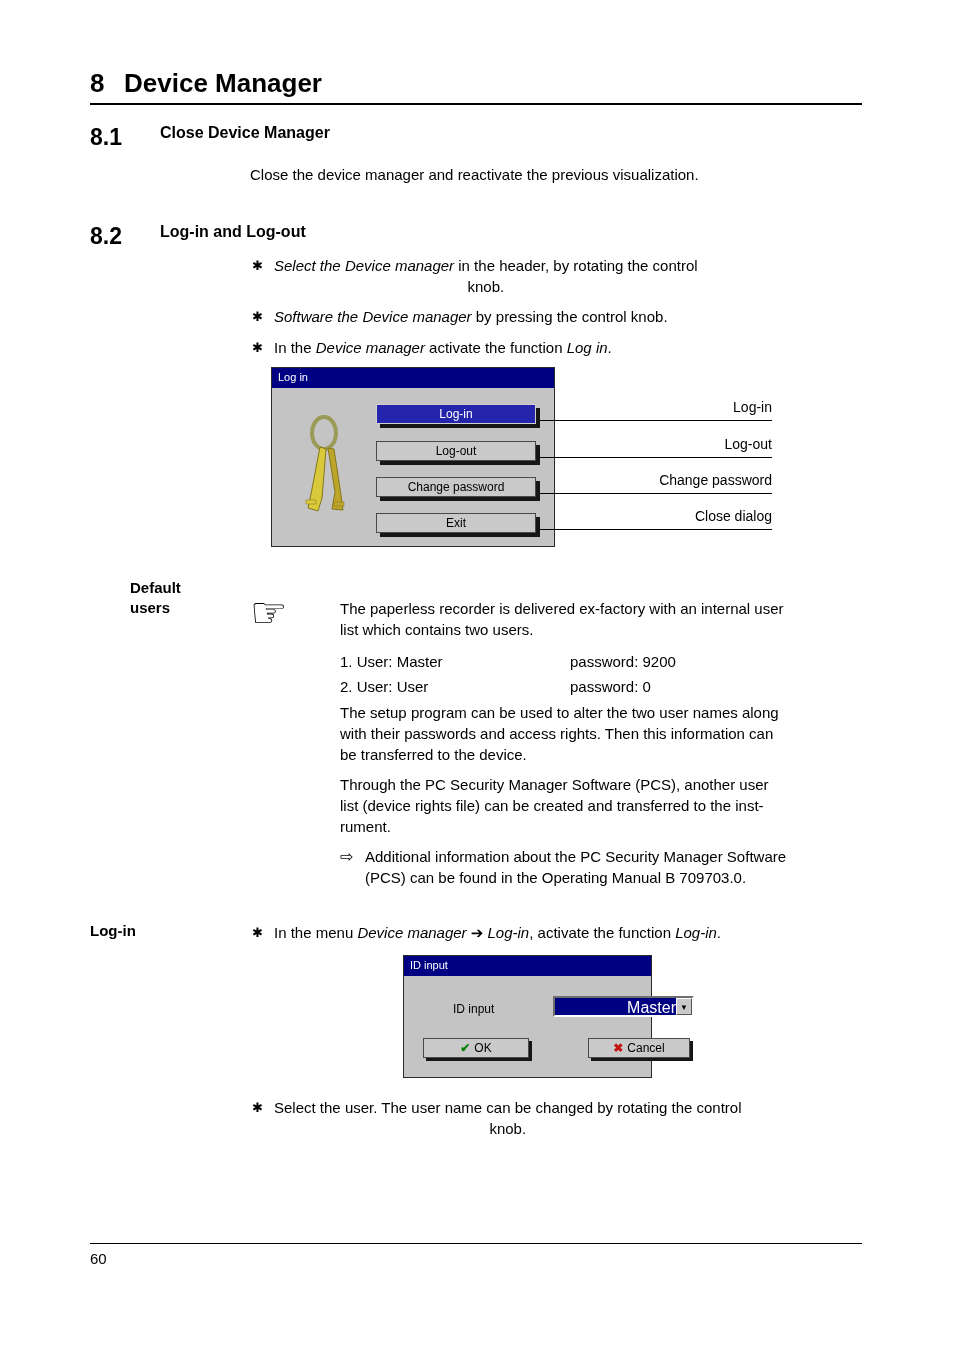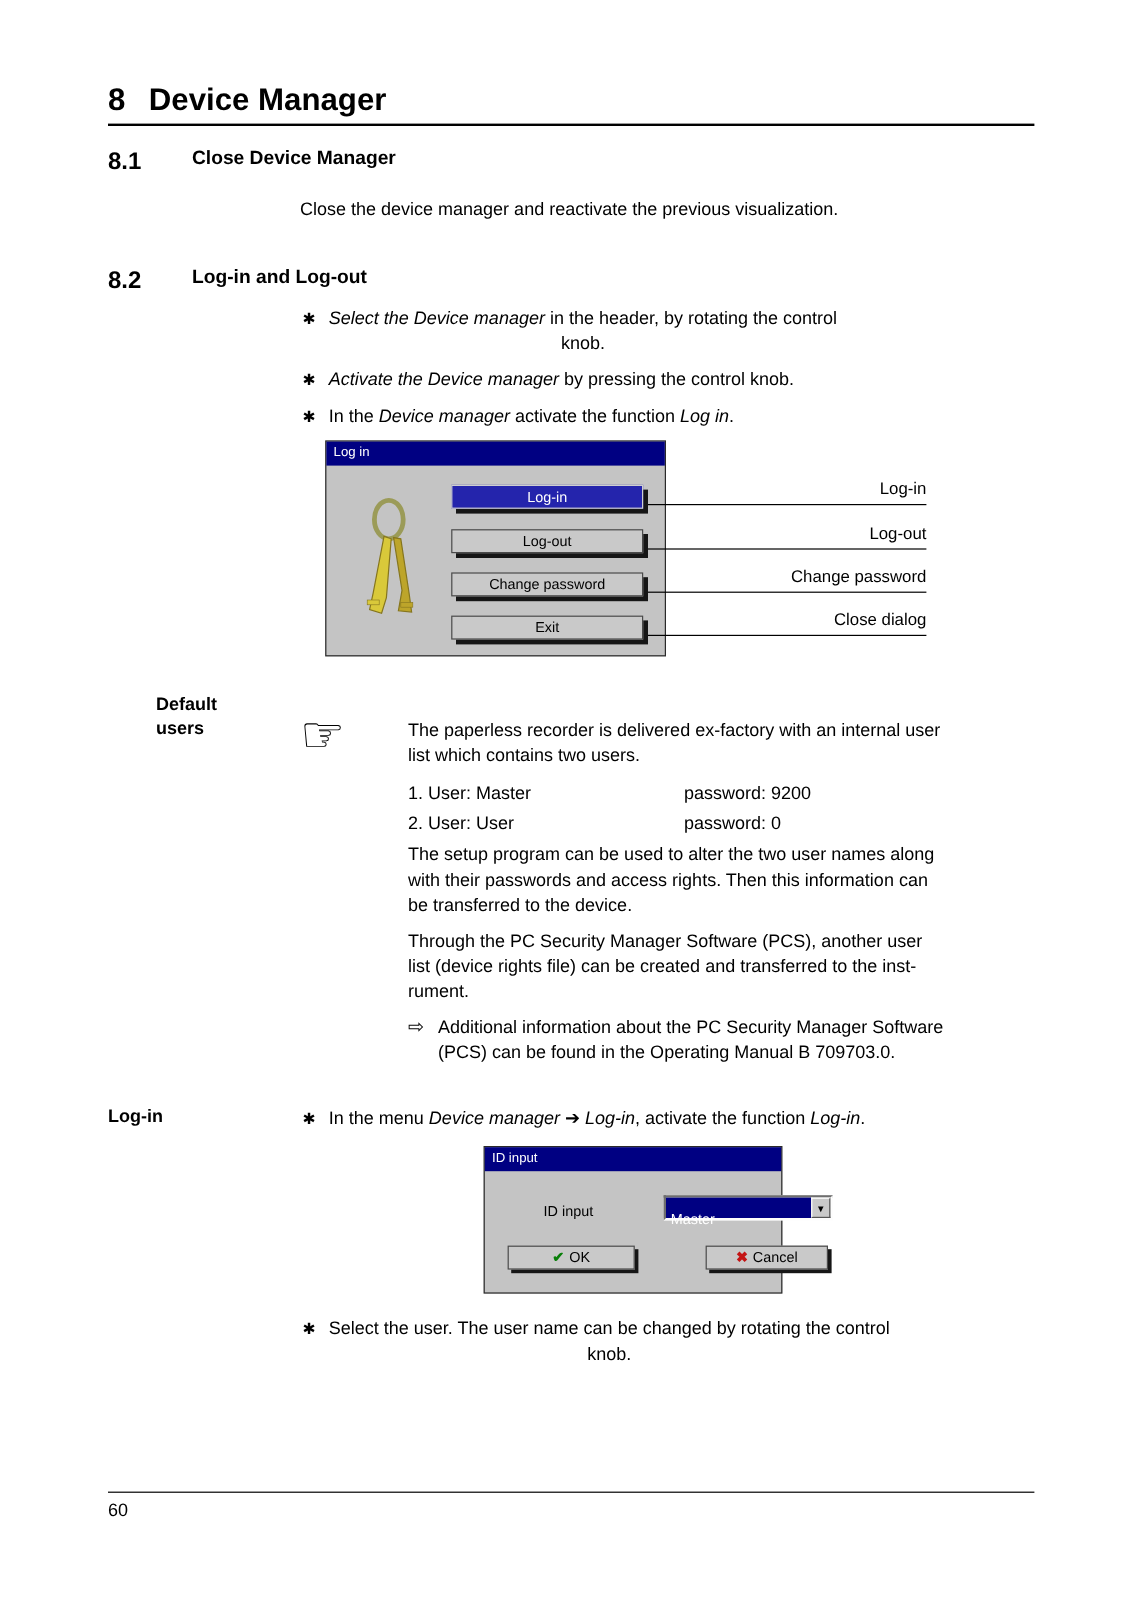--- a/index.html
+++ b/index.html
@@ -8,21 +8,21 @@
   .page { position:relative; width:954px; height:1350px; background:#fff; overflow:hidden; }
   .abs { position:absolute; }
   .pre { white-space:pre-line; }
   .it { font-style:italic; }
 
   
   .chapter-num   { left:90px;  top:68px; font-size:26px; font-weight:bold; }
   .chapter-name  { left:124px; top:68px; font-size:26px; font-weight:bold; }
   .chapter-rule  { left:90px;  top:103px; width:772px; border-top:2px solid #000; }
 
-  .sec-num  { font-size:20px; font-weight:bold; left:90px; }
+  .sec-num  { font-size:23px; font-weight:bold; left:90px; }
   .sec-title{ font-size:16px; font-weight:bold; left:160px; }
   .s81-pos  { top:124px; }
   .s82-pos  { top:223px; }
 
   .body-text { font-size:15px; line-height:21px; }
   .s81-body  { left:250px; top:164px; }
 
   
   .bullet { left:252px; display:flex; align-items:flex-start; }
   .bm { width:22px; font-size:13px; line-height:21px; flex:0 0 22px; }
@@ -61,21 +61,21 @@
   .note-arrow { width:25px; flex:0 0 25px; font-size:16px; line-height:21px; }
 
   .login-heading { left:90px; top:922px; font-size:15px; font-weight:bold; }
 
   
   .id-dlg { left:403px; top:955px; width:249px; height:123px; }
   .id-label { position:absolute; left:49px; top:26px; font-size:12px; }
   .dropdown { position:absolute; left:149px; top:20px; width:141px; height:21px;
               display:flex; background:#fff;
               border:2px solid; border-color:#6e6e6e #fdfdfd #fdfdfd #6e6e6e; }
-  .dd-value { flex:1; background:#000082; color:#fff; font-size:12px; padding:11px 0 0 4px; }
+  .dd-value { flex:1; background:#000082; color:#fff; font-size:16px; padding:1px 0 0 4px;text-align:right; }
   .dd-arrow { flex:0 0 16px; background:#c9c9c9; color:#000; font-size:8px; text-align:center;
               line-height:17px; border:1px solid; border-color:#fdfdfd #555 #555 #fdfdfd; }
   .dbtn2 { position:absolute; top:62px; height:20px; font-size:12px; background:#c9c9c9;
            border:1px solid #4a4a4a; box-shadow:3px 3px 0 #161616;
            display:flex; align-items:center; justify-content:center; gap:4px; cursor:default; }
   .ok { left:19px; width:106px; }
   .cancel { left:184px; width:102px; }
   .chk { color:#087f08; font-weight:bold; font-size:12px; }
   .xx { color:#c41414; font-weight:bold; font-size:12px; }
 
@@ -99,21 +99,21 @@
   <span class="abs sec-title s82-pos">Log-in and Log-out</span>
 
   <div class="abs bullet b1">
     <span class="bm">✱</span>
     <p class="bt"><span class="it">Select the Device manager</span><span class="pre"> in the header, by rotating the control
 knob.</span></p>
   </div>
 
   <div class="abs bullet b2">
     <span class="bm">✱</span>
-    <p class="bt"><span class="it">Activate the Device manager</span><span> by pressing the control knob.</span></p>
+    <p class="bt"><span class="it">Software the Device manager</span><span> by pressing the control knob.</span></p>
   </div>
 
   <div class="abs bullet b3">
     <span class="bm">✱</span>
     <p class="bt"><span>In the </span><span class="it">Device manager</span><span> activate the function </span><span class="it">Log in</span><span>.</span></p>
   </div>
 
   <div class="abs dlg login-dlg">
     <div class="dlg-title">
       <span>Log in</span>

